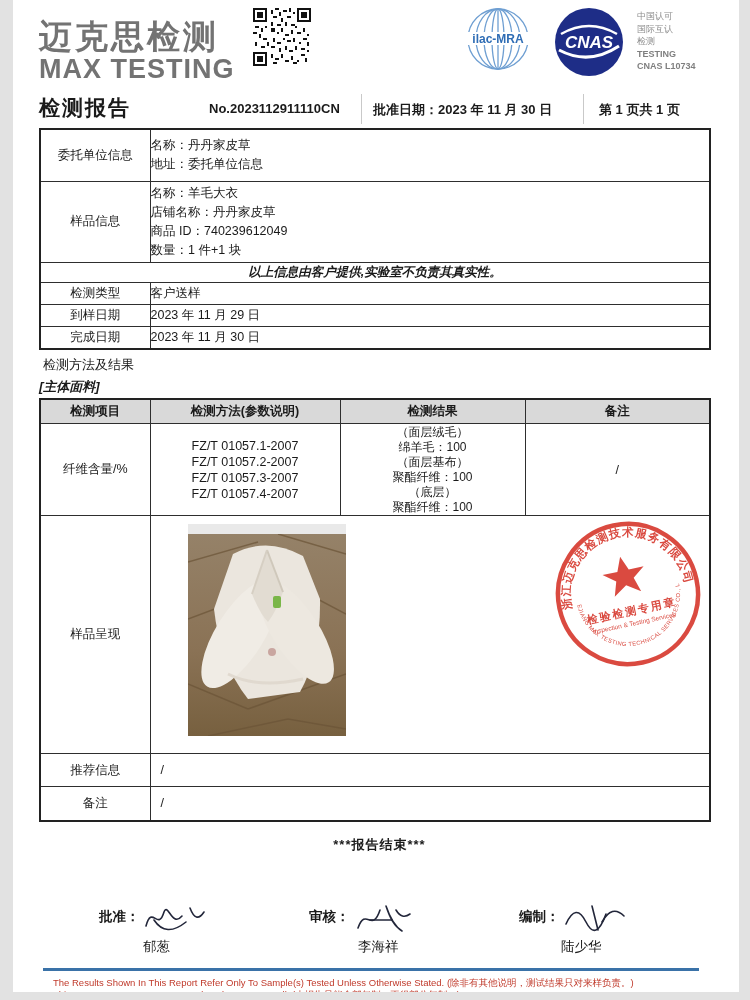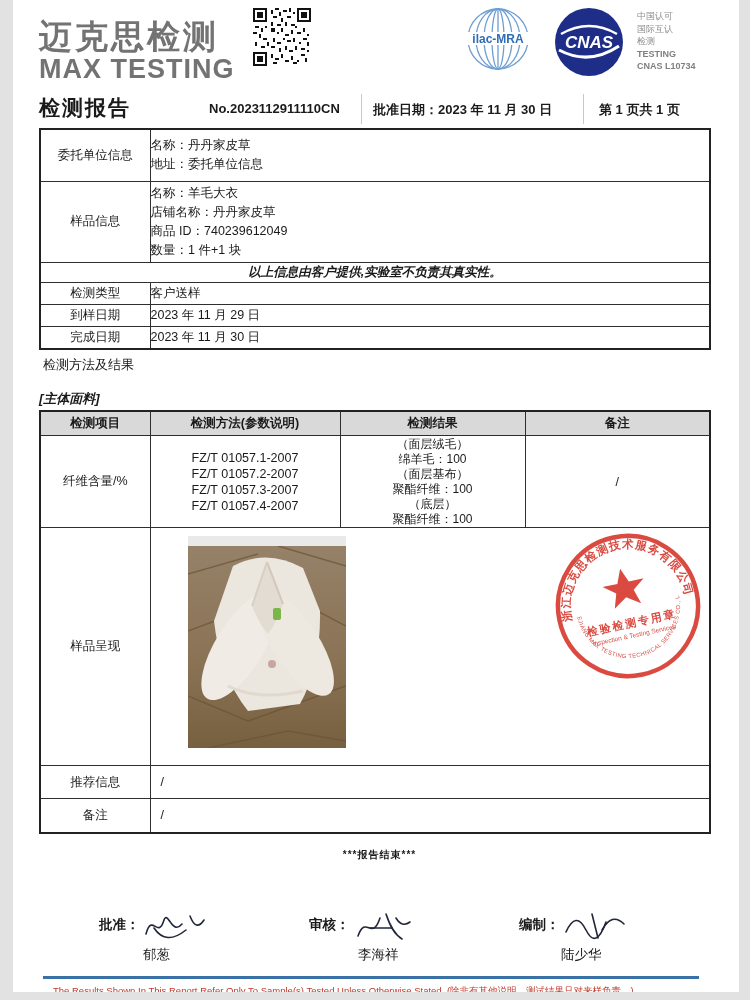--- a/index.html
+++ b/index.html
@@ -38,33 +38,33 @@
   table { border-collapse:collapse; table-layout:fixed; width:670px; margin-left:26px;
           border:2px solid #222; font-size:12.5px; }
   td,th { border:1px solid #2e2e2e; vertical-align:middle; }
   .lblcell { text-align:center; padding:2px; }
   .valcell { padding:2px 0; }
   .valcell .ln { line-height:19px; }
   .notice { text-align:center; font-weight:800; font-style:italic; height:20px; font-size:12.5px; }
   .h21 { height:21px; }
   
   .mh { margin:6px 0 0 30px; font-size:13px; }
-  .ms { margin:16px 0 2px 26px; font-size:13px; font-weight:800; font-style:italic; }
+  .ms { margin:4px 0 2px 26px; font-size:13px; font-weight:800; font-style:italic; }
   
   .res th { background:#d9d9d9; height:25px; font-size:12.5px; font-weight:800; }
   .fiber-item { text-align:center; }
   .methods { text-align:center; line-height:16px; }
   .results { text-align:center; line-height:15px; font-size:12px; }
   .center { text-align:center; }
   .sample-cell { position:relative; height:238px; padding:0; }
   .photo { position:absolute; left:37px; top:8px; width:158px; height:212px; }
   .stamp { position:absolute; left:402px; top:3px; width:150px; height:150px; opacity:.9; }
   .slash-cell { padding:2px 10px; height:33px; }
   
-  .end-text { text-align:center; font-size:10px; font-weight:700; margin-top:14px; letter-spacing:1px;margin-left:7px; }
+  .end-text { text-align:center; font-size:13px; font-weight:700; margin-top:14px; letter-spacing:1px;margin-left:7px; }
   
   .sigs { position:relative; height:78px; margin-top:30px; font-size:13.5px; }
   .sig-row { position:absolute; top:14px; display:flex; align-items:flex-start; }
   .sig-role { font-weight:700; padding-top:10px; }
   .sig-name { position:absolute; top:54px; font-size:13.5px; }
   .blue-line { margin:6px 0 0 30px; width:656px; height:3px; background:#3a72a8; }
   
   .foot { margin:6px 0 0 40px; }
   .foot-red { color:#c03a2b; font-size:9.5px; line-height:12px; }
 </style>

